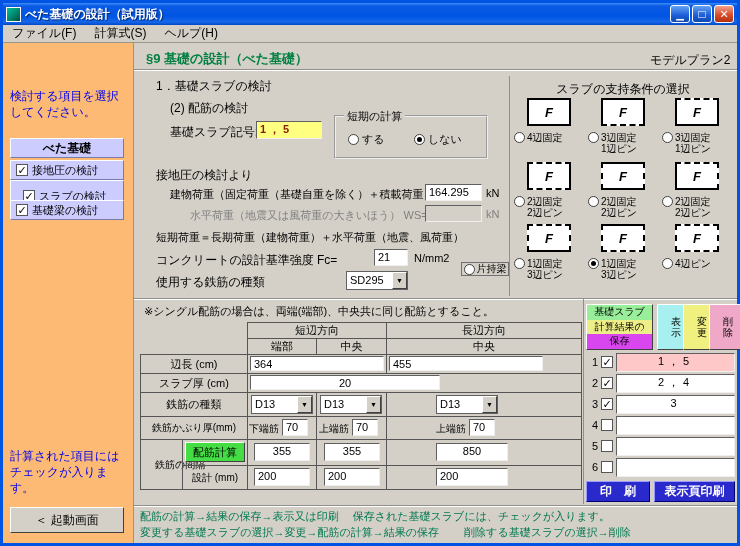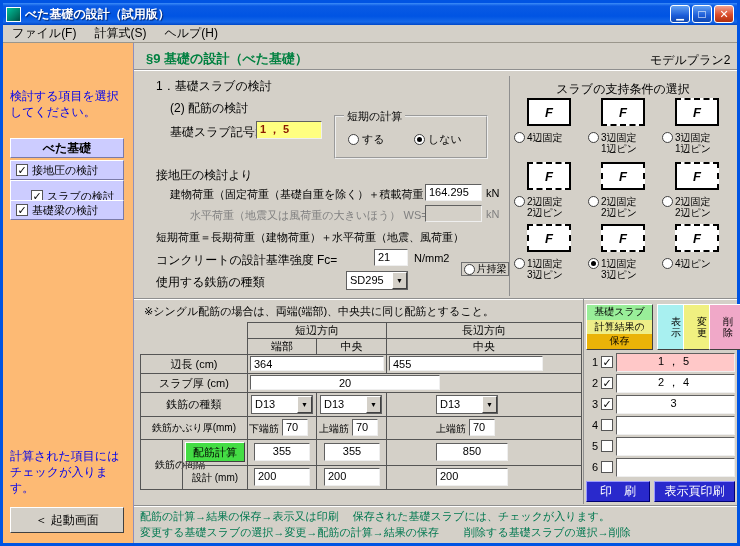--- a/index.html
+++ b/index.html
@@ -39,21 +39,21 @@
 .fbox{position:absolute;width:44px;height:28px;background:#fff;border:2px solid #000;display:flex;align-items:center;justify-content:center;font-size:13px;font-weight:bold;font-style:italic}
 .sopt{position:absolute;display:flex;gap:2px;font-size:10px;line-height:11px;align-items:flex-start;white-space:nowrap}
 .slbl span{display:block}
 .dd{position:absolute;background:#fff;border:1px solid #606060;font-size:11px;line-height:16px;padding-left:3px;white-space:nowrap}
 .dd-arr{position:absolute;right:0;top:0;bottom:0;width:15px;background:#D4D0C8;border:1px solid;border-color:#fff #404040 #404040 #fff;display:flex;align-items:center;justify-content:center}
 .dd-arr::after{content:"▼";font-size:7px}
 .blue-text{color:#0000EE}
 .green-title{color:#008040;font-weight:bold}
 .foot{position:absolute;color:#007850;font-size:11px;white-space:nowrap}
 .side-raised{position:absolute;left:7px;width:114px;background:#CCCCFF;border:1px solid;border-color:#FFFFFF #7A7AA8 #7A7AA8 #FFFFFF;display:flex;align-items:center}
-.printbtn{position:absolute;background:#2929CC;color:#fff;border:1px solid;border-color:#9a9aff #000070 #000070 #9a9aff;font-size:12px;font-weight:normal;display:flex;align-items:center;justify-content:center;white-space:nowrap}
+.printbtn{position:absolute;background:#2929CC;color:#fff;border:1px solid;border-color:#9a9aff #000070 #000070 #9a9aff;font-size:12px;font-weight:bold;display:flex;align-items:center;justify-content:center;white-space:nowrap}
 .actbtn{position:absolute;width:25px;height:46px;border:1px solid;border-color:#fff #404040 #404040 #fff;font-size:10px;line-height:11px;display:flex;align-items:center;justify-content:center;text-align:center;word-break:break-all;padding:18px}
 .savebtn{position:absolute;left:452px;top:261px;width:67px;height:46px;border:1px solid;border-color:#fff #404040 #404040 #fff;font-size:10px;line-height:14px;text-align:center;overflow:hidden}
 .savebtn div{height:14.6px}
 .slot-no{position:absolute;font-size:11px;width:12px;text-align:right}
 .vline{position:absolute;border-left:1px solid #8f8f8f}
 .hline{position:absolute;border-top:1px solid #8f8f8f;border-bottom:1px solid #fff}
 .lbl{position:absolute;white-space:nowrap}
 </style>
 </head>
 <body>
@@ -76,21 +76,21 @@
 
   <div class="content">
 
     <div class="sidebar">
       <div class="lbl blue-text" style="left:7px;top:45px;width:118px;white-space:normal;word-break:break-all;line-height:16px">検討する項目を選択してください。</div>
       <div class="side-raised" style="top:95px;height:20px;justify-content:center;font-weight:bold">べた基礎</div>
       <div class="side-raised" style="top:117px;height:20px;padding-left:5px;gap:4px;font-size:11px">
         <span class="chk on"></span>
         <span>接地圧の検討</span>
       </div>
-      <div class="side-raised" style="top:137px;height:32px;padding-left:20px;gap:4px;font-size:11px">
+      <div class="side-raised" style="top:137px;height:32px;padding-left:12px;gap:4px;font-size:11px">
         <span class="chk on"></span>
         <span>スラブの検討</span>
       </div>
       <div class="side-raised" style="top:157px;height:20px;padding-left:5px;gap:4px;font-size:11px">
         <span class="chk on"></span>
         <span>基礎梁の検討</span>
       </div>
       <div class="lbl blue-text" style="left:7px;top:405px;width:118px;white-space:normal;word-break:break-all;line-height:16px">計算された項目にはチェックが入ります。</div>
       <div class="btn" style="position:absolute;left:7px;top:464px;width:114px;height:26px;font-size:12px">＜ 起動画面</div>
     </div>
@@ -301,21 +301,21 @@
         <div class="field" style="left:114px;top:146px;width:56px;height:18px">200</div>
         <div class="field" style="left:184px;top:146px;width:56px;height:18px">200</div>
         <div class="field" style="left:296px;top:146px;width:72px;height:18px">200</div>
       </div>
 
       <div class="vline" style="left:449px;top:256px;height:205px"></div>
 
       <div class="savebtn">
         <div style="background:#99EE99">基礎スラブ</div>
         <div style="background:#EEEE88">計算結果の</div>
-        <div style="background:#eab308">保存</div>
+        <div style="background:#d946ef">保存</div>
       </div>
       <div class="actbtn" style="left:523px;top:261px;background:#A8F0F0">表示</div>
       <div class="actbtn" style="left:549px;top:261px;background:#F0F080">変更</div>
       <div class="actbtn" style="left:575px;top:261px;background:#F0A8C8">削除</div>
 
       <div>
         <span class="slot-no" style="left:452px;top:313px">1</span>
         <span class="chk on" style="position:absolute;left:467px;top:313px"></span>
         <div class="field center current" style="left:482px;top:310px;width:119px;height:19px;letter-spacing:4px">1，5</div>
       </div>

